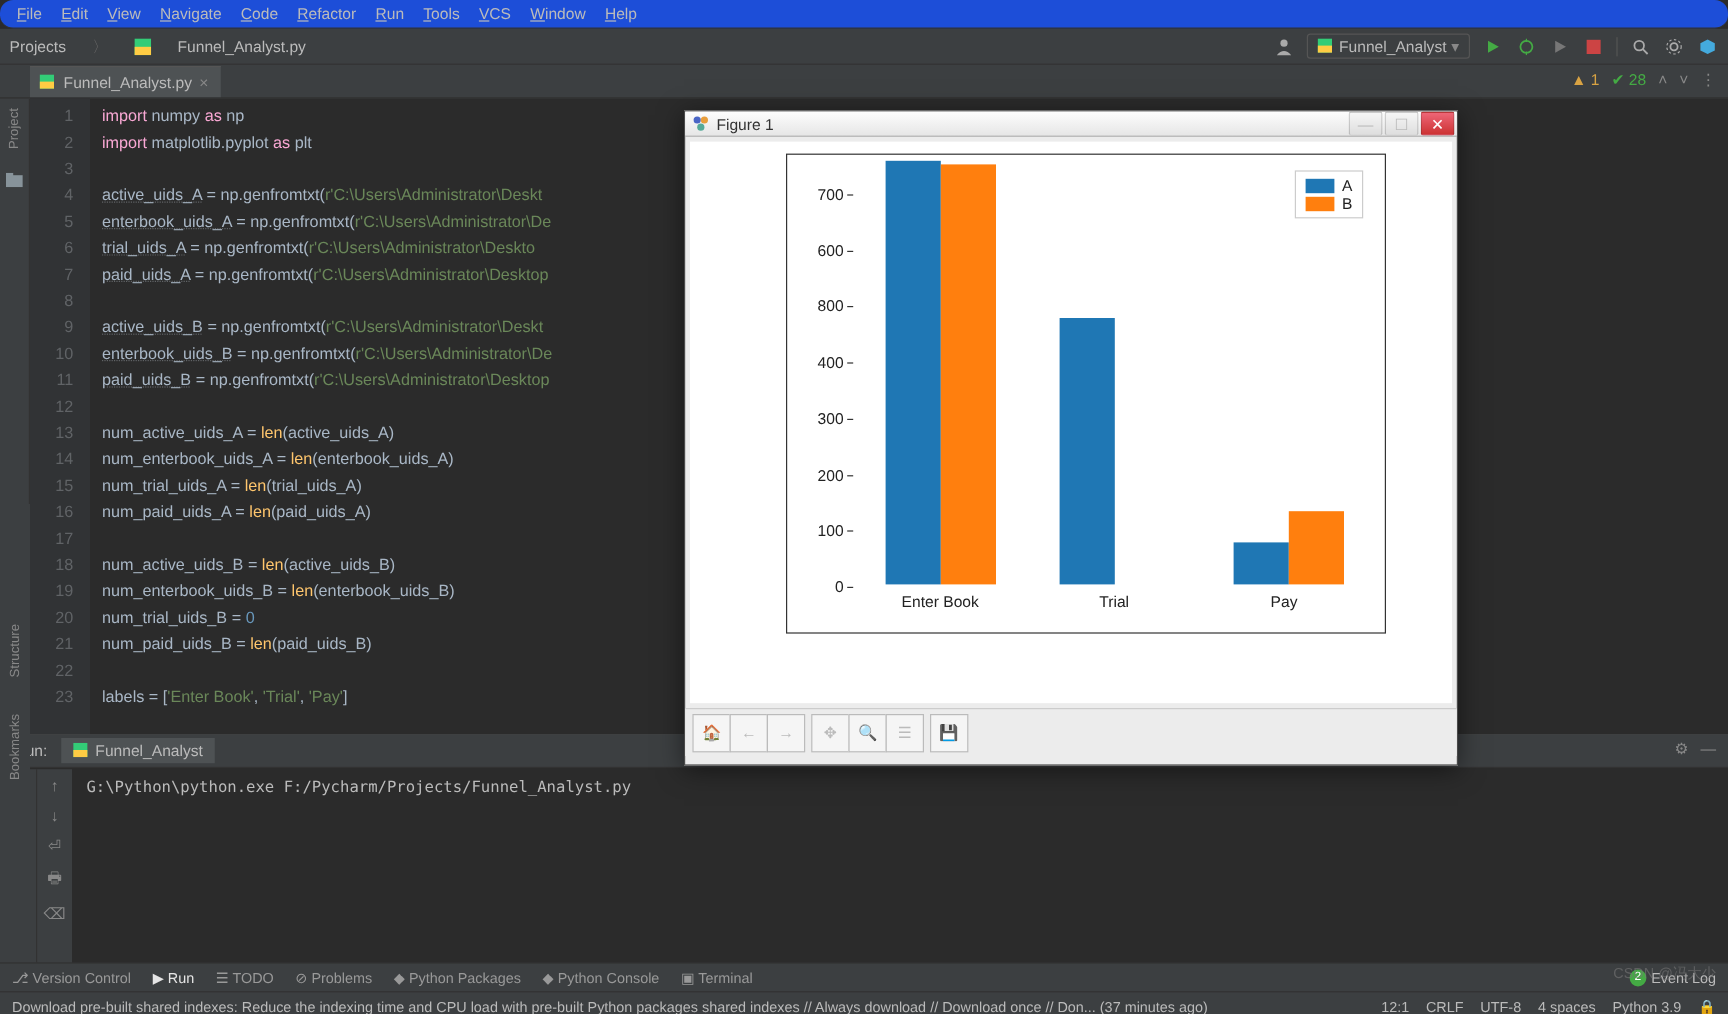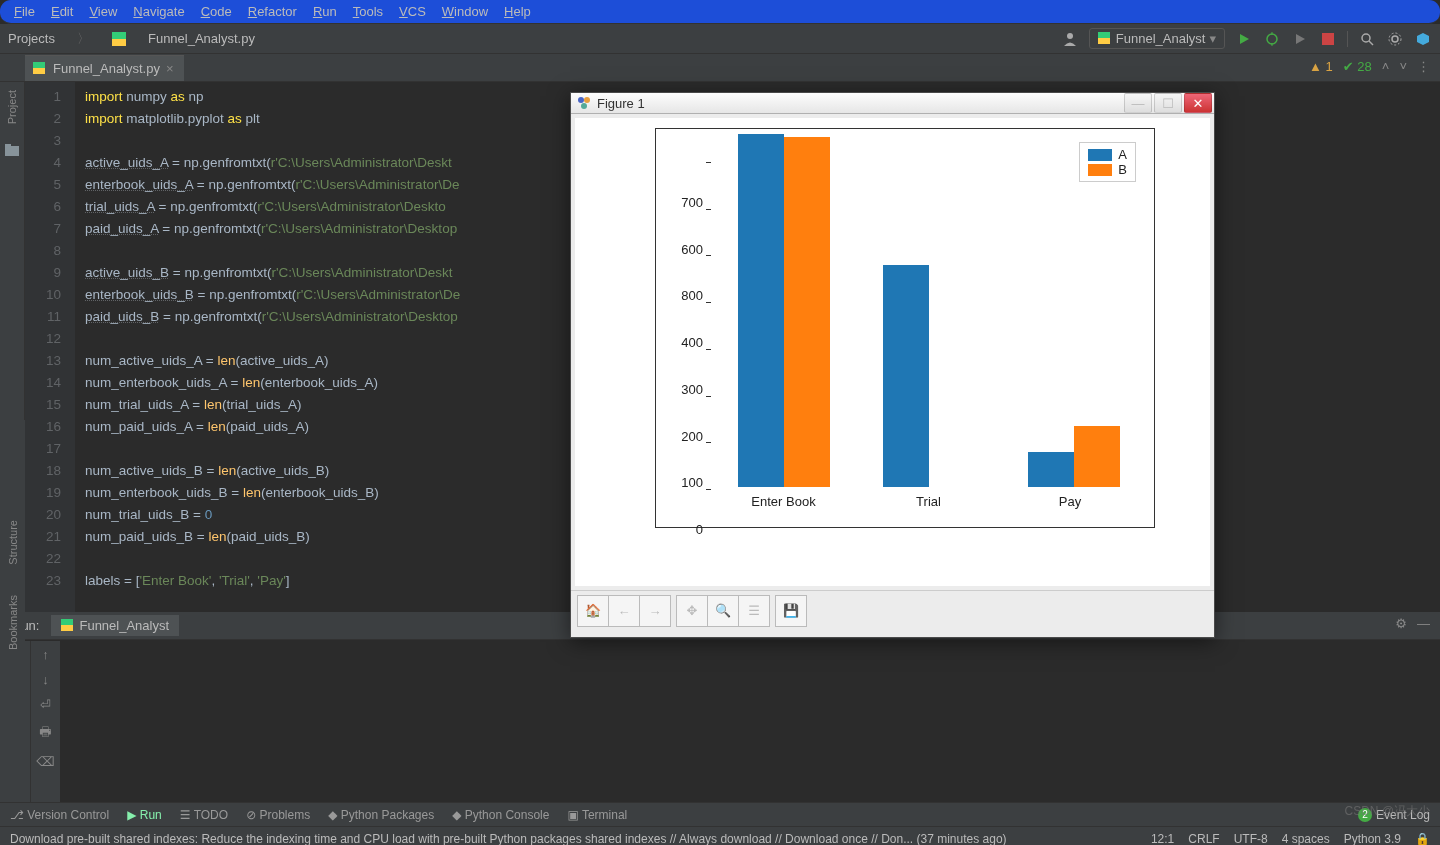--- a/index.html
+++ b/index.html
@@ -30,62 +30,62 @@
 .left-gutter { width:25px; background:#3c3f41; border-right:1px solid #323232; display:flex; flex-direction:column; align-items:center; padding-top:8px; gap:20px; }
 .left-gutter .vtext { writing-mode:vertical-lr; transform:rotate(180deg); font-size:11px; color:#888; }
 
 .editor { flex:1; display:flex; background:#2b2b2b; font-family:"JetBrains Mono","Consolas",monospace; font-size:13.5px; }
 .gutter { width:50px; text-align:right; padding:4px 14px 0 0; color:#606366; line-height:22px; background:#313335; }
 .code { flex:1; padding:4px 0 0 10px; line-height:22px; white-space:pre; color:#a9b7c6; }
 .gutter, .code { position:relative; }
 .line { height:22px; }
 
 
-.kw { color:#fde047; }
+.kw { color:#f9a8d4; }
 .str { color:#6a8759; }
 .num { color:#6897bb; }
 .fn { color:#ffc66d; }
 .ul { text-decoration:underline dotted #606366 1px; }
 
 
 .run-panel { height:190px; background:#2b2b2b; border-top:1px solid #555; display:flex; position:relative; }
 .run-header { position:absolute; top:-1px; left:0; right:0; height:28px; background:#3c3f41; border-bottom:1px solid #323232; display:flex; align-items:center; padding:0 12px; gap:12px; }
 .run-header .label { color:#bbb; }
 .run-tab { background:#4e5254; padding:3px 10px; display:flex; align-items:center; gap:4px; }
 .run-body { display:flex; width:100%; padding-top:28px; }
 .run-toolbar { width:30px; background:#3c3f41; display:flex; flex-direction:column; align-items:center; padding-top:6px; gap:10px; }
 .run-toolbar2 { width:30px; background:#3c3f41; display:flex; flex-direction:column; align-items:center; padding-top:6px; gap:10px; border-left:1px solid #323232;}
 .run-console { flex:1; padding:8px 12px; font-family:"Consolas",monospace; color:#bbb; }
 .run-right { position:absolute; right:10px; top:4px; display:flex; gap:10px; }
 
 
 .tool-window-bar { height:24px; background:#3c3f41; display:flex; align-items:center; justify-content:space-between; padding:0 10px; border-top:1px solid #323232; font-size:12px; }
 .tool-window-bar .group { display:flex; gap:18px; align-items:center; }
 .tool-window-bar .item { color:#999; display:flex; align-items:center; gap:4px;text-align:right; }
-.tool-window-bar .item.active { color:#86efac; }
+.tool-window-bar .item.active { color:#e5e5e5; }
 .event-log { display:flex; align-items:center; gap:4px; }
 
 .status-bar { height:24px; background:#3c3f41; display:flex; align-items:center; justify-content:space-between; padding:0 10px; border-top:1px solid #323232; font-size:12px; }
 .status-bar .right { display:flex; gap:14px; }
 
 
 .figure-window { position:absolute; top:92px; left:570px; width:645px; height:546px; background:#ececec; border:1px solid #4a4a4a; box-shadow:0 4px 20px rgba(0,0,0,.5); }
 .fig-titlebar { height:21px; background:linear-gradient(#fdfdfd,#e6e6e6); display:flex; align-items:center; justify-content:space-between; border-bottom:1px solid #b0b0b0; }
 .fig-titlebar .left { display:flex; align-items:center; gap:6px; padding-left:6px; color:#333; font-size:13px;}
 .fig-titlebar .btns { display:flex; }
 .fig-titlebar .wbtn { width:28px; height:20px; display:flex; align-items:center; justify-content:center; margin-right:2px; border:1px solid rgba(0,0,0,.15); background:linear-gradient(#f6f6f6,#dedede); border-radius:2px; }
 .fig-titlebar .wbtn.close { background:linear-gradient(#e67,#c33); color:#fff; }
 .fig-canvas { height:468px; background:#fff; margin:4px; position:relative; }
 .fig-toolbar { height:40px; background:#ececec; display:flex; align-items:center; padding:0 6px; gap:0; border-top:1px solid #ccc; }
 .fig-toolbar .tbtn { width:32px; height:32px; border:1px solid #bbb; background:#f5f5f5; display:flex; align-items:center; justify-content:center; margin-right:-1px; }
 
 
 .plot-area { position:absolute; left:80px; top:10px; width:500px; height:400px; border:1px solid #333; }
 .axes { position:absolute; left:55px; top:5px; right:10px; bottom:40px; }
-.ytick { position:absolute; left:-38px; font-size:13px; color:#222; text-align:right; width:30px; transform:translateY(-50%);margin-top:40px; }
+.ytick { position:absolute; left:-38px; font-size:13px; color:#222; text-align:right; width:30px; transform:translateY(-50%); }
 .ytick-line { position:absolute; left:-5px; width:5px; height:1px; background:#333; }
 .xtick { position:absolute; bottom:-22px; font-size:13px; color:#222; transform:translateX(-50%); white-space:nowrap;}
 .bar { position:absolute; bottom:0; }
 .barA { background:#1f77b4; }
 .barB { background:#ff7f0e; }
 .legend { position:absolute; top:8px; right:8px; background:#fff; border:1px solid #ccc; padding:4px 8px; font-size:13px; color:#222; }
 .legend div { display:flex; align-items:center; gap:6px; }
 .lsw { width:24px; height:12px; }
 
 .watermark { position:absolute; right:10px; bottom:25px; color:#777; font-size:12px; opacity:.6; }
@@ -276,20 +276,21 @@
       <span style="color:#888">⊟</span>
       <span style="color:#888">📌</span>
     </div>
     <div class="run-toolbar2">
       <span style="color:#888">↑</span>
       <span style="color:#888">↓</span>
       <span style="color:#888">⏎</span>
       <span style="color:#888">🖶</span>
       <span style="color:#888">⌫</span>
     </div>
+    <div class="run-console">G:\Python\python.exe F:/Pycharm/Projects/Funnel_Analyst.py</div>
   </div>
 </div>
 
 <div style="position:absolute; left:0; top:420px; width:25px; background:#3c3f41; height:360px; display:flex; flex-direction:column; align-items:center; gap:30px; padding-top:100px;">
   <span class="vtext" style="writing-mode:vertical-lr;transform:rotate(180deg);font-size:11px;color:#888">Structure</span>
   <span class="vtext" style="writing-mode:vertical-lr;transform:rotate(180deg);font-size:11px;color:#888">Bookmarks</span>
 </div>
 
 <div class="tool-window-bar">
   <div class="group" id="tool-windows">

